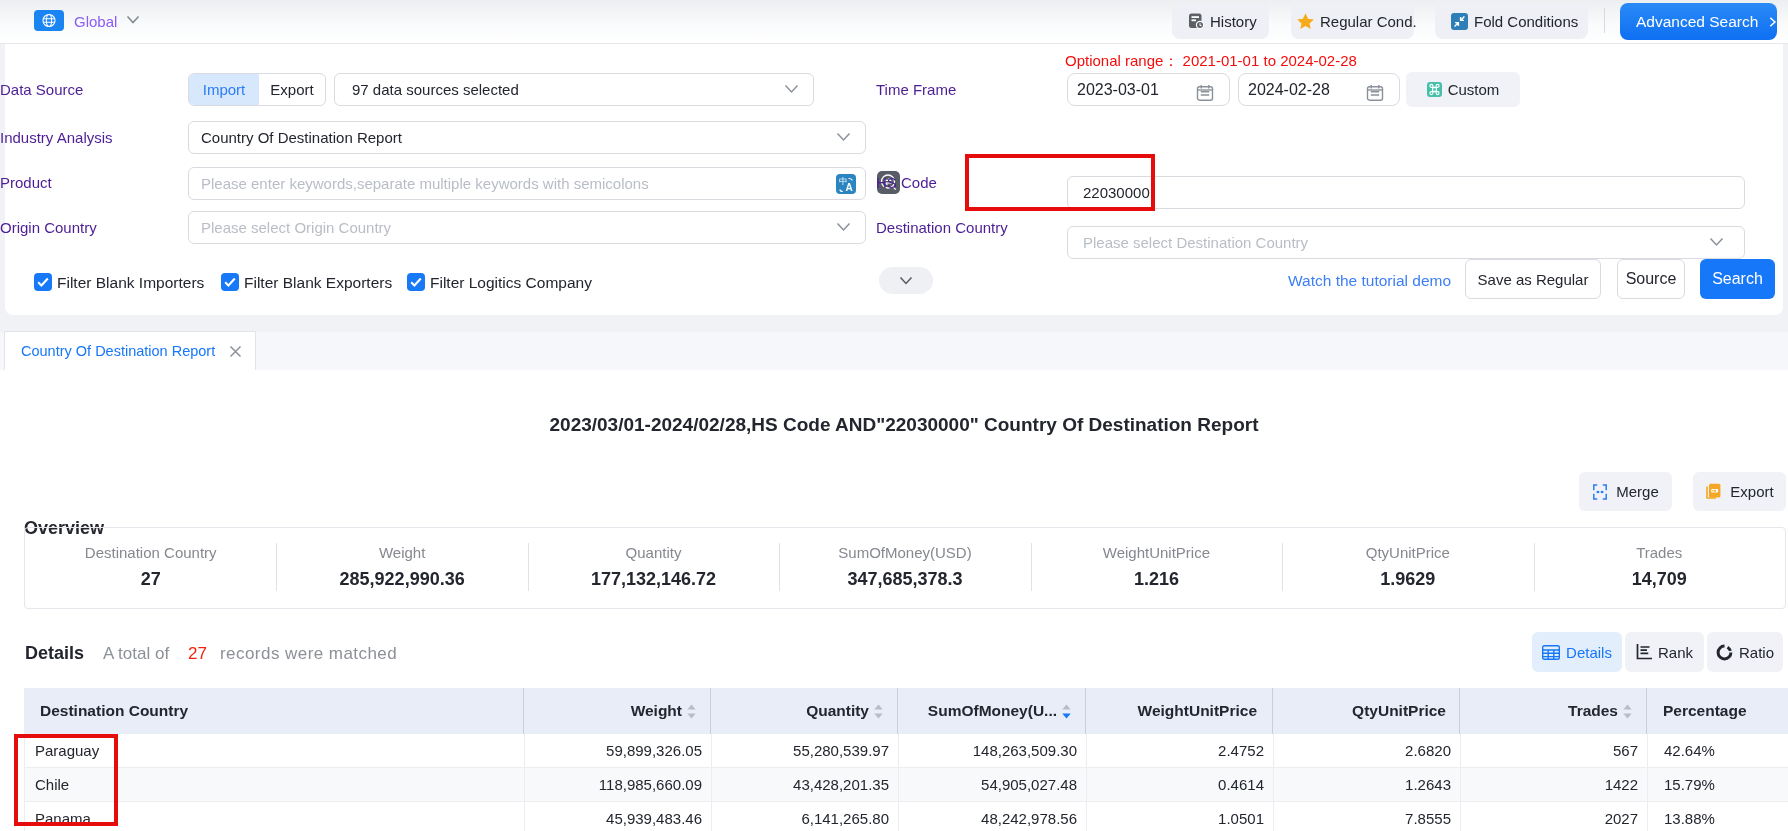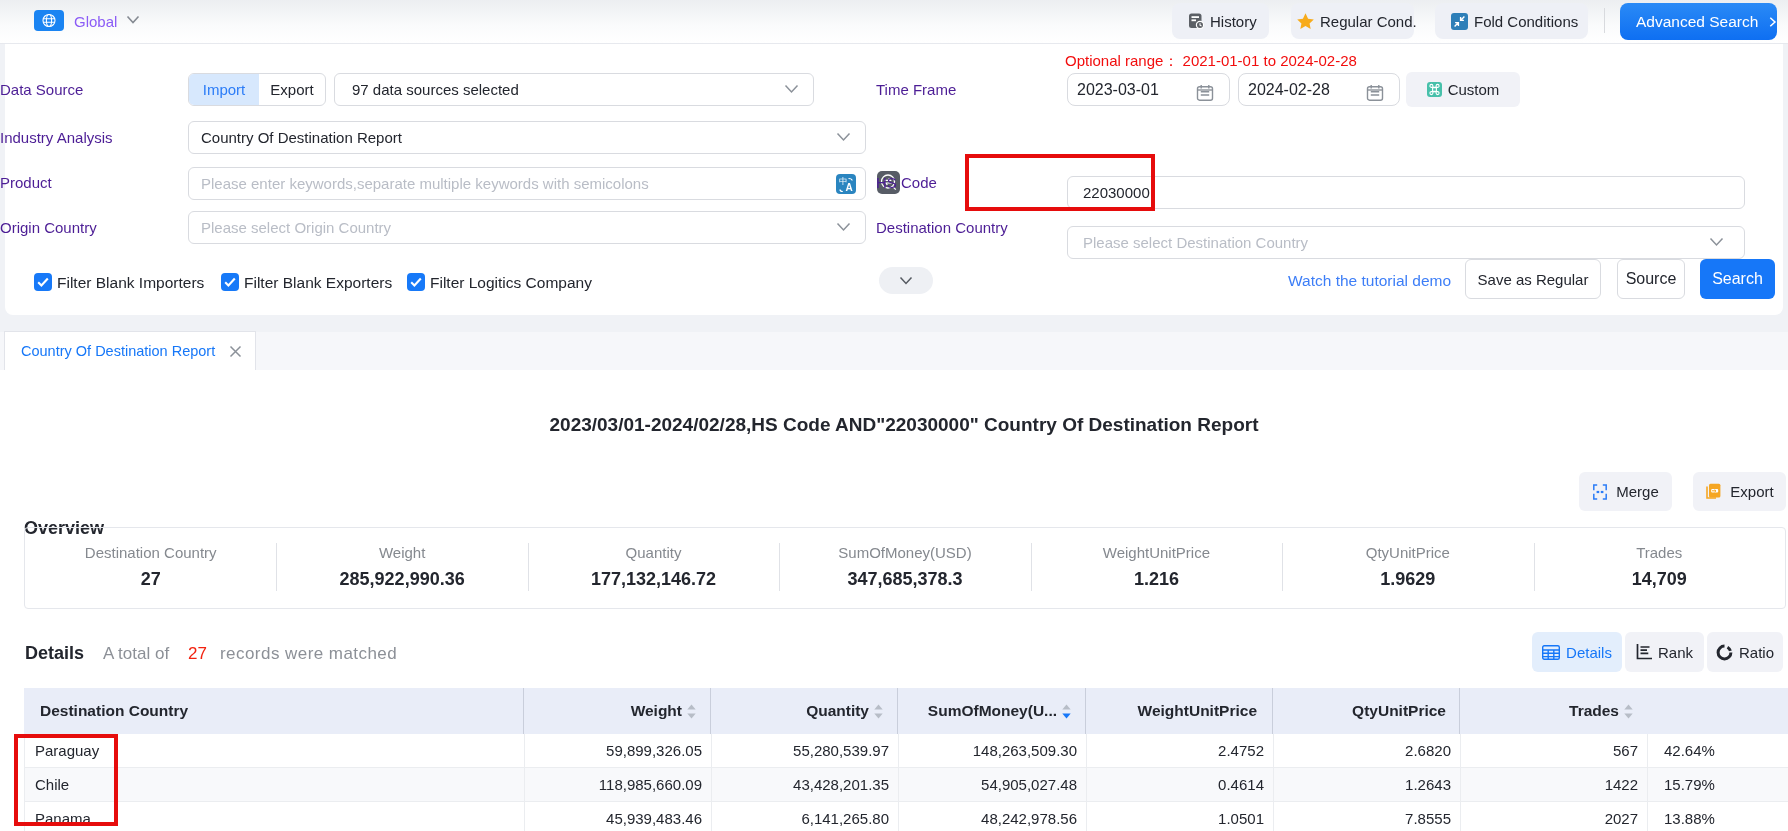--- a/index.html
+++ b/index.html
@@ -338,20 +338,21 @@
       </svg>
   </div>
   <div class="th" style="width:187px; justify-content:flex-end; padding-right:15px;">WeightUnitPrice</div>
   <div class="th" style="width:187px; justify-content:flex-end; padding-right:13px;">QtyUnitPrice</div>
   <div class="th" style="width:187px; justify-content:flex-end; padding-right:13px;">Trades
     <svg style="margin-left:4px;" width="11" height="15" viewBox="0 0 11 15">
         <path d="M5.5 0.5L9.7 5.4H1.3z" fill="#b7bdc7"></path>
         <path d="M5.5 14.5L9.7 9.6H1.3z" fill="#b7bdc7"></path>
       </svg>
   </div>
+  <div class="th" style="flex:1; padding-left:16px;">Percentage</div>
 </div>
 
 <div class="trow" style="top:734px; background:#fff;">
   <div class="td" style="width:499.5px; padding-left:10px;">Paraguay</div>
   <div class="td num" style="width:187.5px;">59,899,326.05</div>
   <div class="td num" style="width:187px;">55,280,539.97</div>
   <div class="td num" style="width:188px;">148,263,509.30</div>
   <div class="td num" style="width:187px;">2.4752</div>
   <div class="td num" style="width:187px;">2.6820</div>
   <div class="td num" style="width:187px;">567</div>

